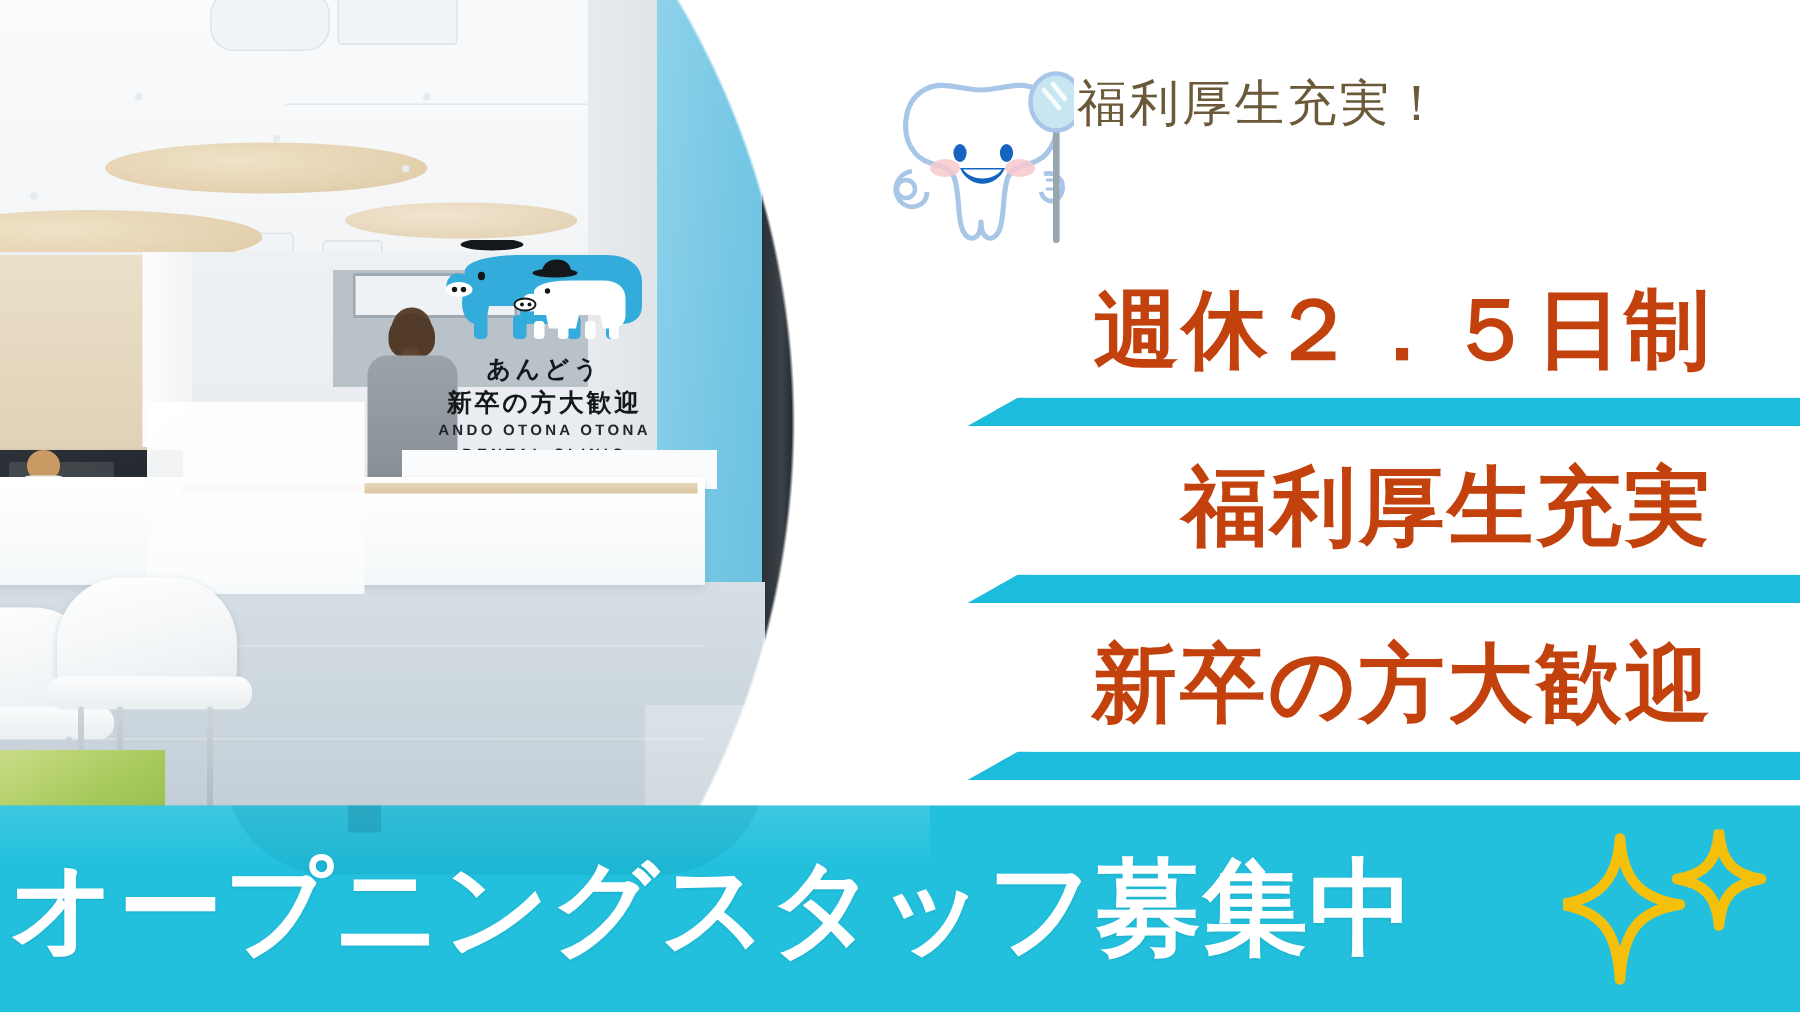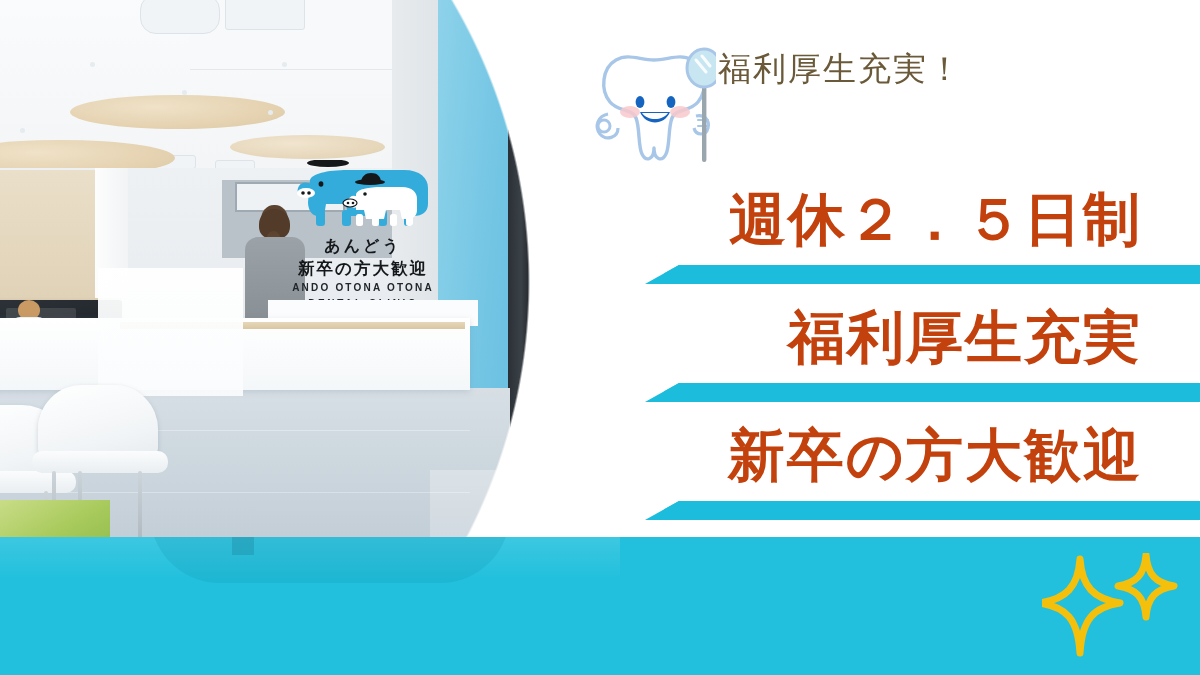--- a/index.html
+++ b/index.html
@@ -334,19 +334,20 @@
     <div class="benefit">
       <div class="benefit-text">新卒の方大歓迎</div>
       <div class="benefit-bar"></div>
     </div>
   </div>
 
   <div class="banner">
     <div class="banner-photoghost"></div>
     <div class="banner-ghost-shape"></div>
     <div class="banner-ghost-col"></div>
+    <div class="banner-text">オープニングスタッフ募集中</div>
     <svg class="sparkles" viewBox="0 0 150 110">
       <path d="M38 6 C40 34 52 46 78 50 C52 54 40 66 38 100 C36 66 24 54 -2 50 C24 46 36 34 38 6 Z" fill="none" stroke="#F5C00C" stroke-width="7" stroke-linejoin="round"></path>
       <path d="M104 2 C105.6 22 114 30 132 33 C114 36 105.6 44 104 64 C102.4 44 94 36 76 33 C94 30 102.4 22 104 2 Z" fill="none" stroke="#F5C00C" stroke-width="7" stroke-linejoin="round"></path>
     </svg>
   </div>
 
 </div>
 
 </body></html>

